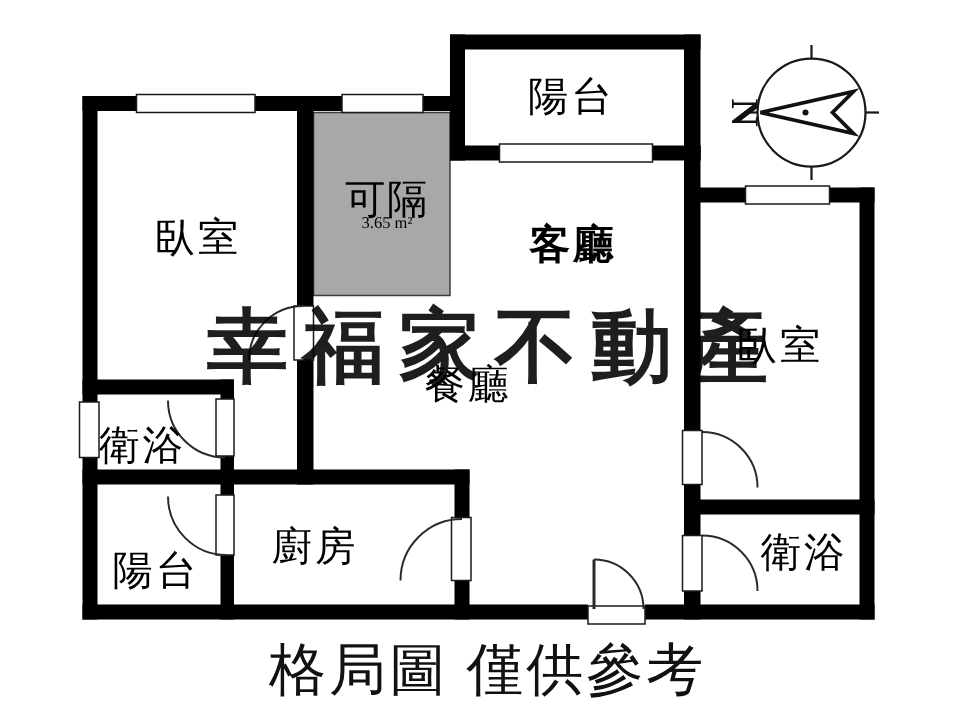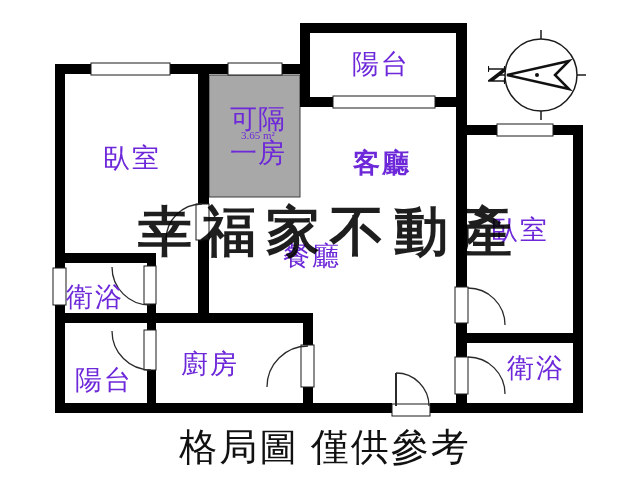--- a/index.html
+++ b/index.html
@@ -1,20 +1,20 @@
 <!DOCTYPE html>
 <html><head>
 <meta charset="utf-8">
 <style>
   html, body { margin: 0; padding: 0; background: #ffffff; }
   body { width: 640px; height: 480px; position: relative; overflow: hidden;
          font-family: "Liberation Serif", "DejaVu Serif", serif; }
   #plan-svg { position: absolute; left: 0; top: 0; z-index: 1; }
   .room-label { position: absolute; transform: translate(-50%, -50%);
-                color: #6d28d9; font-size: 27px; white-space: nowrap;
+                color: #000000; font-size: 27px; white-space: nowrap;
                 z-index: 2; letter-spacing: 2px; }
   .small-area { font-size: 11px; letter-spacing: 0; line-height: 1;
                 margin: -3px 0 -2px 0; }
   .convertible-block { text-align: center; line-height: 1.05; letter-spacing: 1px; }
   #watermark { position: absolute; left: 330px; top: 232px;
                transform: translate(-50%, -50%);
                font-family: "Liberation Sans", "DejaVu Sans", sans-serif;
                font-weight: bold; font-size: 54px; letter-spacing: 10px;
                color: #000000; opacity: 0.88; z-index: 5; white-space: nowrap; }
   #caption { position: absolute; left: 305px; top: 447px;
@@ -106,20 +106,19 @@
 <div class="room-label" style="left:520px; top:230px;">臥室</div>
 <div class="room-label" style="left:312px; top:256px;text-align:right;">餐廳</div>
 <div class="room-label" style="left:95px; top:297px;">衛浴</div>
 <div class="room-label" style="left:104px; top:380px;">陽台</div>
 <div class="room-label" style="left:210px; top:364px;">廚房</div>
 <div class="room-label" style="left:536px; top:368px;">衛浴</div>
 
 <div class="room-label convertible-block" style="left:258px; top:136px;">
   <div>可隔</div>
   <div class="small-area">3.65 m²</div>
-  <div>一房</div>
 </div>
 
 <div id="compass-n">N</div>
 
 <div id="watermark">幸福家不動產</div>
 
 <div id="caption">格局圖 僅供參考</div>
 
 </body></html>

